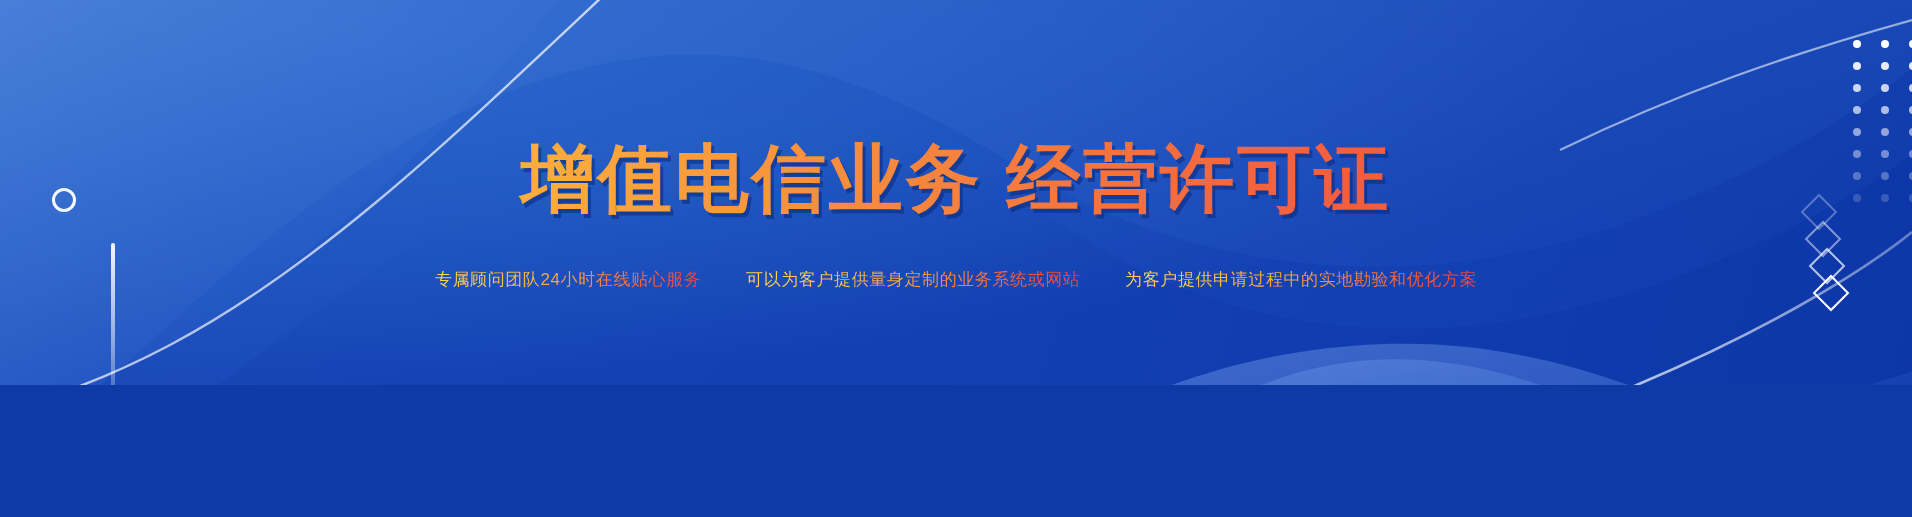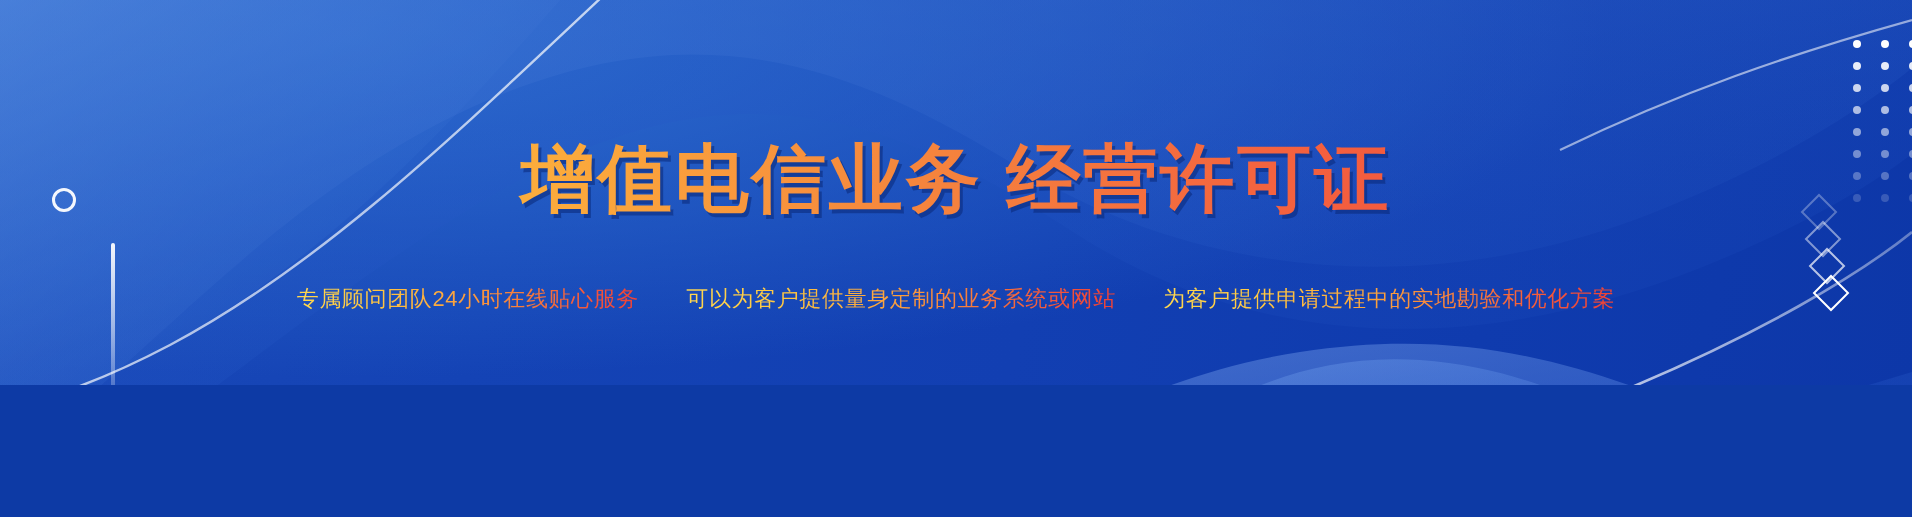--- a/index.html
+++ b/index.html
@@ -40,23 +40,23 @@
     margin:0;
     position:absolute;left:0;right:0;top:140px;
     font-size:74px;font-weight:700;letter-spacing:3px;line-height:1.05;
     background-image:linear-gradient(96deg,#ffd24d 0%,#ffc43f 12%,#fba93c 30%,#f5853d 48%,#f4633f 66%,#f2503c 82%,#ef4538 100%);
     -webkit-background-clip:text;background-clip:text;
     color:transparent;-webkit-text-fill-color:transparent;
     filter:drop-shadow(3px 4px 0 rgba(10,40,120,.55));
     white-space:nowrap;
   }
   #subtitle{
-    margin:16px;
+    margin:0;
     position:absolute;left:0;right:0;top:268px;
-    font-size:22px;font-weight:500;letter-spacing:.6px;
+    font-size:17px;font-weight:500;letter-spacing:.6px;
     white-space:nowrap;
   }
   #subtitle .seg{
     background-image:linear-gradient(95deg,#ffd84f 0%,#ffc842 22%,#fca63d 45%,#f6783d 68%,#f2513c 88%,#ee4136 100%);
     -webkit-background-clip:text;background-clip:text;
     color:transparent;-webkit-text-fill-color:transparent;
   }
   #subtitle .gap{display:inline-block;width:34px;}
 </style>
 </head>

